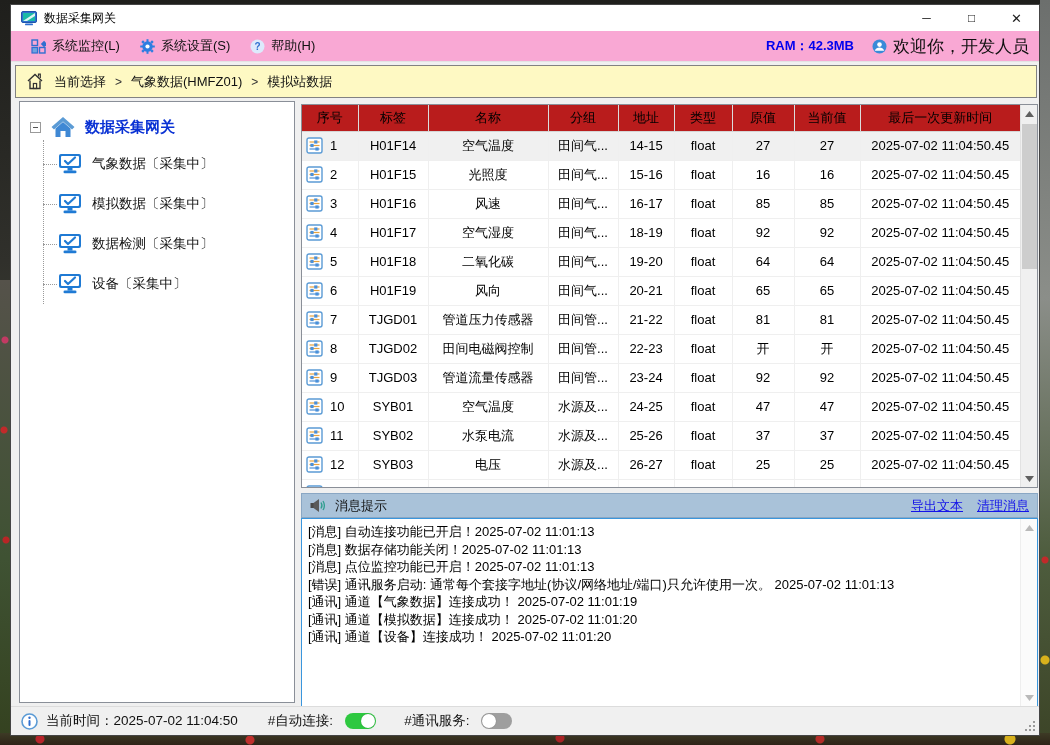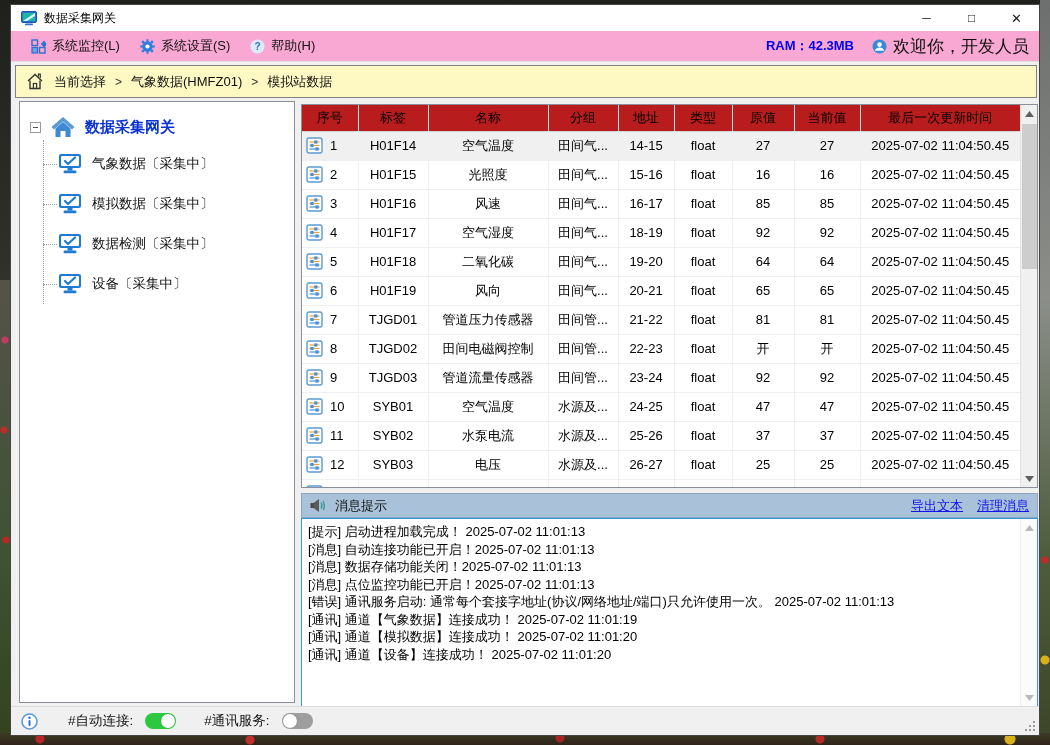--- a/index.html
+++ b/index.html
@@ -695,21 +695,20 @@
         </svg>
       </span>
       <span id="msg-title">消息提示</span>
       <span id="msg-links">
         <a class="msg-link" href="#">导出文本</a>
         <a class="msg-link" href="#">清理消息</a>
       </span>
     </div>
     <div id="msg-body">
       <div id="msg-lines">
-          <div class="msg-line">[提示] 启动进程加载完成！  2025-07-02 11:01:13</div>
           <div class="msg-line">[消息] 自动连接功能已开启！2025-07-02 11:01:13</div>
           <div class="msg-line">[消息] 数据存储功能关闭！2025-07-02 11:01:13</div>
           <div class="msg-line">[消息] 点位监控功能已开启！2025-07-02 11:01:13</div>
           <div class="msg-line">[错误] 通讯服务启动: 通常每个套接字地址(协议/网络地址/端口)只允许使用一次。  2025-07-02 11:01:13</div>
           <div class="msg-line">[通讯] 通道【气象数据】连接成功！  2025-07-02 11:01:19</div>
           <div class="msg-line">[通讯] 通道【模拟数据】连接成功！  2025-07-02 11:01:20</div>
           <div class="msg-line">[通讯] 通道【设备】连接成功！  2025-07-02 11:01:20</div>
         </div>
       <div class="vscroll" id="msg-scroll">
         <div class="scroll-arrow arrow-up">
@@ -727,20 +726,21 @@
   </div>
 
   <div id="statusbar">
     <span class="icon">
       <svg width="17" height="17" viewBox="0 0 17 17">
         <circle cx="8.5" cy="8.5" r="7.5" fill="#ffffff" stroke="#5b9bd5" stroke-width="1.6"></circle>
         <circle cx="8.5" cy="4.8" r="1.2" fill="#2f6fd0"></circle>
         <rect x="7.5" y="7" width="2" height="6" rx="1" fill="#2f6fd0"></rect>
       </svg>
     </span>
+    <span class="status-text">当前时间：2025-07-02 11:04:50</span>
     <span style="width:14px"></span>
     <span class="status-text">#自动连接:</span>
     <span class="toggle on">
         <span class="knob"></span>
       </span>
     <span style="width:8px"></span>
     <span class="status-text">#通讯服务:</span>
     <span class="toggle off">
         <span class="knob"></span>
       </span>

